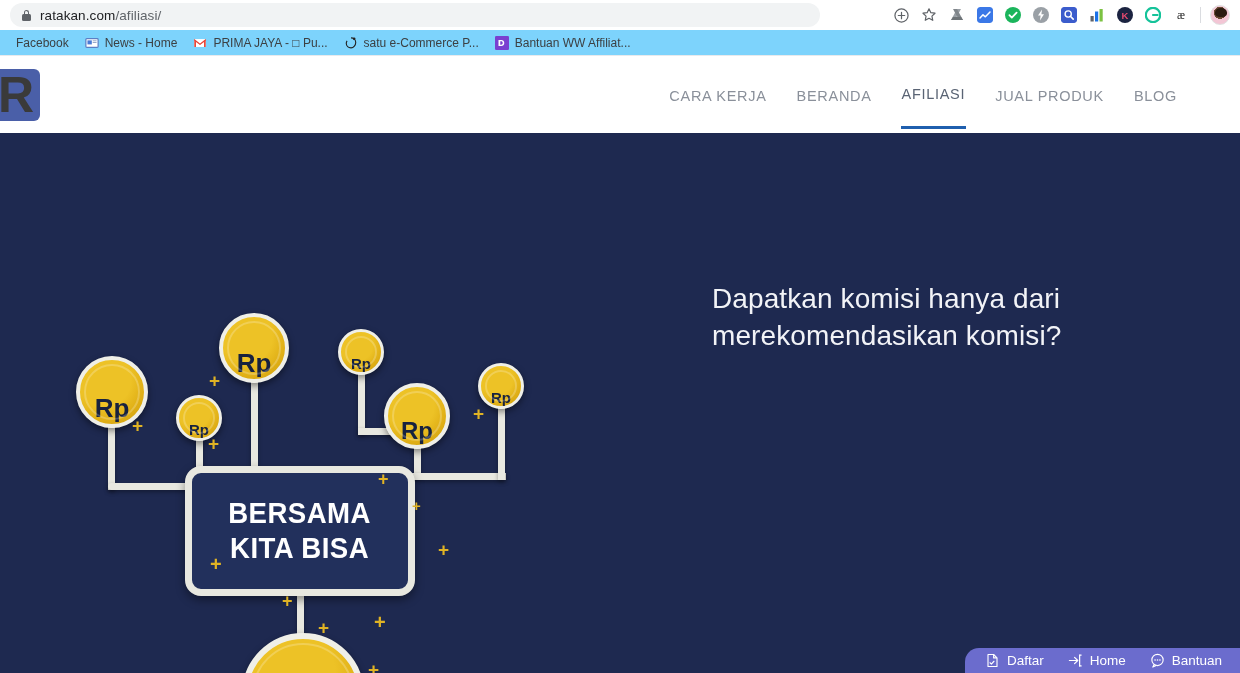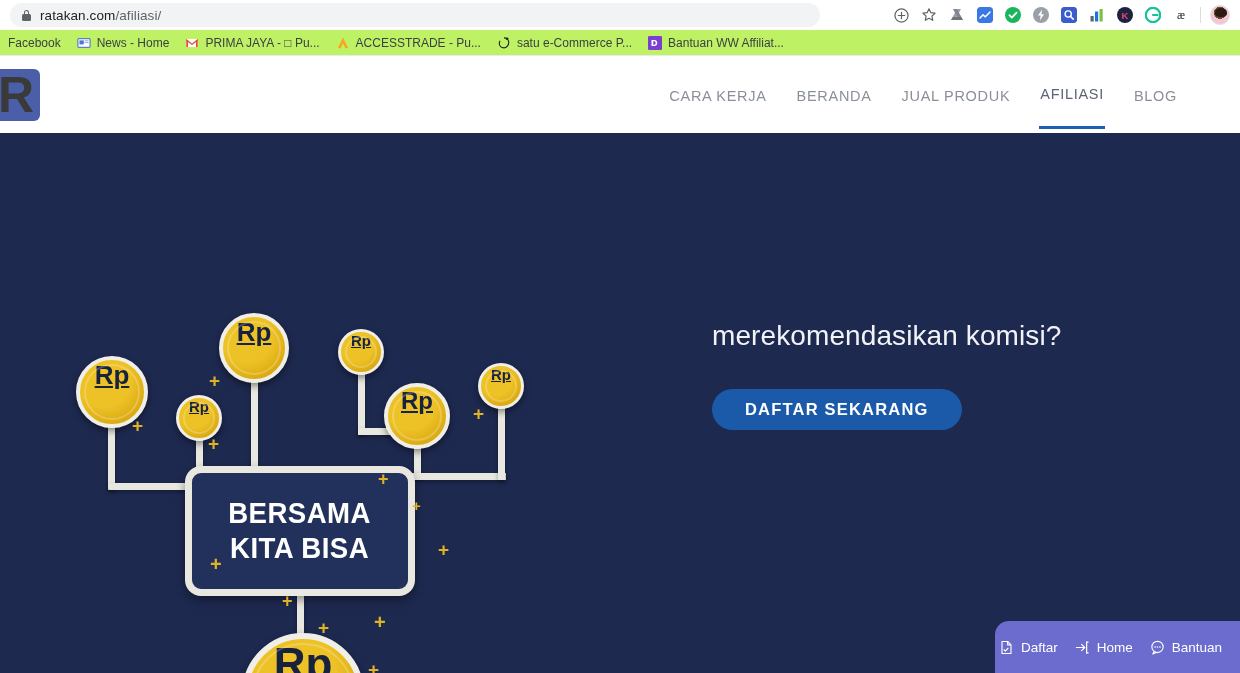--- a/index.html
+++ b/index.html
@@ -66,23 +66,23 @@
   }
   .avatar::after {
     content: ""; position: absolute; left: 4px; top: 2px;
     width: 12px; height: 9px; border-radius: 50% 50% 40% 40%;
     background: #2b1b10;
   }
 
   
   .bookmarks {
     height: 26px; width: 100%;
-    background: #bef264;
+    background: #7dd3fc;
     display: flex; align-items: center;
-    gap: 0;
+    padding-left: 8px; gap: 0;
     border-bottom: 1px solid #e8eaed;
   }
   .bm {
     display: flex; align-items: center; gap: 6px;
     padding: 0 8px; height: 22px;
     font-size: 12px; color: #3c4043;
     white-space: nowrap; border-radius: 4px;
   }
   .bm-ico { width: 14px; height: 14px; flex: 0 0 auto; display:block; }
 
@@ -147,25 +147,24 @@
     border: none; cursor: pointer;
   }
 
   
   .illus { position: absolute; left: 60px; top: 165px; width: 520px; height: 500px; }
   .coin {
     position: absolute; border-radius: 50%;
     background: radial-gradient(circle at 38% 32%, #edc226 0 45%, #dfae15 70%, #c79a0c 100%);
     border: 4px solid #efefe7;
     box-shadow: 0 3px 7px rgba(0,0,0,0.45);
-    display: flex; align-items: flex-start; justify-content: center;
+    display: flex; align-items: flex-end; justify-content: center;
     color: #17223f; font-weight: 700;
     font-family: "Liberation Sans", sans-serif;
     z-index: 4;
-    text-decoration: underline;
   }
   .coin::after {
     content: ""; position: absolute; inset: 4px;
     border-radius: 50%; border: 2px solid rgba(255,255,255,0.22);
   }
   .pipe { position: absolute; background: #e8e8e0; box-shadow: 0 2px 4px rgba(0,0,0,0.35); z-index: 2; }
   .center-box {
     position: absolute;
     left: 125px; top: 168px; width: 230px; height: 130px;
     border: 7px solid #e8e8e0; border-radius: 16px;
@@ -181,24 +180,24 @@
     transform: scaleX(0.92);
   }
   .plus {
     position: absolute; color: #e0b324; font-weight: 700;
     font-family: "Liberation Sans", sans-serif; z-index: 5; line-height: 1;
   }
 
   
   .float-bar {
     position: absolute; right: 0; bottom: 0;
-    height: 52px; padding: 0 18px 0 4px;
+    height: 25px; padding: 0 18px 0 20px;
     background: #6b6ccd;
     border-top-left-radius: 14px;
-    display: flex; align-items: center; gap: 17px;
+    display: flex; align-items: center; gap: 24px;
     z-index: 30;
   }
   .fb-item { display: flex; align-items: center; gap: 7px; color: #fff; font-size: 13.5px; white-space: nowrap; }
   .fb-ico { width: 15px; height: 15px; display: block; flex: 0 0 auto; }
 </style>
 </head>
 <body>
 
 <div class="browser">
 
@@ -303,26 +302,20 @@
       <svg class="bm-ico" viewBox="0 0 16 16">
           <path d="M1.5 3.5h13v9h-13z" fill="#fff"></path>
           <path d="M1.5 3.5l6.5 5 6.5-5v1.8L8 10.3 1.5 5.3z" fill="#ea4335"></path>
           <path d="M1.5 3.5v9h1.9V6L1.5 3.5z" fill="#ea4335"></path>
           <path d="M14.5 3.5v9h-1.9V6l1.9-2.5z" fill="#ea4335"></path>
         </svg>
       <span>PRIMA JAYA - □ Pu...</span>
     </div>
     <div class="bm">
       <svg class="bm-ico" viewBox="0 0 16 16">
-          <path d="M8 1.8L14 14H10.6L8 8.2 5.4 14H2z" fill="#f5a623"></path>
-        </svg>
-      <span>ACCESSTRADE - Pu...</span>
-    </div>
-    <div class="bm">
-      <svg class="bm-ico" viewBox="0 0 16 16">
           <path d="M8 2.2c3 0 5.4 2.3 5.4 5.2S11 13.6 8 13.6 2.6 11.3 2.6 8.4c0-1.1.3-2 .9-2.9" fill="none" stroke="#222" stroke-width="1.3"></path>
           <circle cx="11.6" cy="3.2" r="1.5" fill="#222"></circle>
         </svg>
       <span>satu e-Commerce P...</span>
     </div>
     <div class="bm">
       <svg class="bm-ico" viewBox="0 0 16 16">
           <rect width="16" height="16" rx="1.5" fill="#7a3fd0"></rect>
           <path d="M4 11.5V4.5h3.2c2 0 3.4 1.4 3.4 3.5s-1.4 3.5-3.4 3.5zm2-1.6h1.1c1 0 1.7-.8 1.7-1.9S8.1 6.1 7.1 6.1H6z" fill="#fff"></path>
         </svg>
@@ -330,22 +323,22 @@
     </div>
   </div>
 
   <header class="site-header">
     <a class="logo-wrap">
       <span class="logo-mark"></span>
     </a>
     <nav class="nav">
       <a class="nav-item">CARA KERJA</a>
       <a class="nav-item">BERANDA</a>
+      <a class="nav-item active">AFILIASI</a>
       <a class="nav-item">JUAL PRODUK</a>
-      <a class="nav-item active">AFILIASI</a>
       <a class="nav-item">BLOG</a>
     </nav>
   </header>
 
   <section class="hero">
 
     <div class="illus">
 
       <div class="pipe" style="left:48px;  top:120px; width:7px;  height:72px;"></div>
       <div class="pipe" style="left:48px;  top:185px; width:90px; height:7px;  border-radius:4px 0 0 4px;"></div>
@@ -394,24 +387,23 @@
       <div class="plus" style="left:222px;top:294px;font-size:18px;">+</div>
       <div class="plus" style="left:258px;top:320px;font-size:19px;">+</div>
       <div class="plus" style="left:314px;top:314px;font-size:20px;">+</div>
       <div class="plus" style="left:378px;top:242px;font-size:19px;">+</div>
       <div class="plus" style="left:308px;top:362px;font-size:19px;">+</div>
       <div class="plus" style="left:352px;top:200px;font-size:15px;">+</div>
     </div>
 
     <div class="hero-right">
       <h1 class="hero-title">
-        <br>
+        <span>Dapatkan komisi hanya dari</span><br>
         <span>merekomendasikan komisi?</span>
       </h1>
-      <button class="cta">DAFTAR SEKARANG</button>
     </div>
 
   </section>
 
   <div class="float-bar">
     <a class="fb-item">
       <svg class="fb-ico" viewBox="0 0 16 16">
           <path d="M3.2 1.6h6l3.6 3.6v9.2H3.2z" fill="none" stroke="#fff" stroke-width="1.2" stroke-linejoin="round"></path>
           <path d="M9.2 1.6v3.6h3.6" fill="none" stroke="#fff" stroke-width="1.2" stroke-linejoin="round"></path>
           <path d="M5.4 10.4l1.4 1.4 2.8-3" fill="none" stroke="#fff" stroke-width="1.2" stroke-linecap="round" stroke-linejoin="round"></path>

